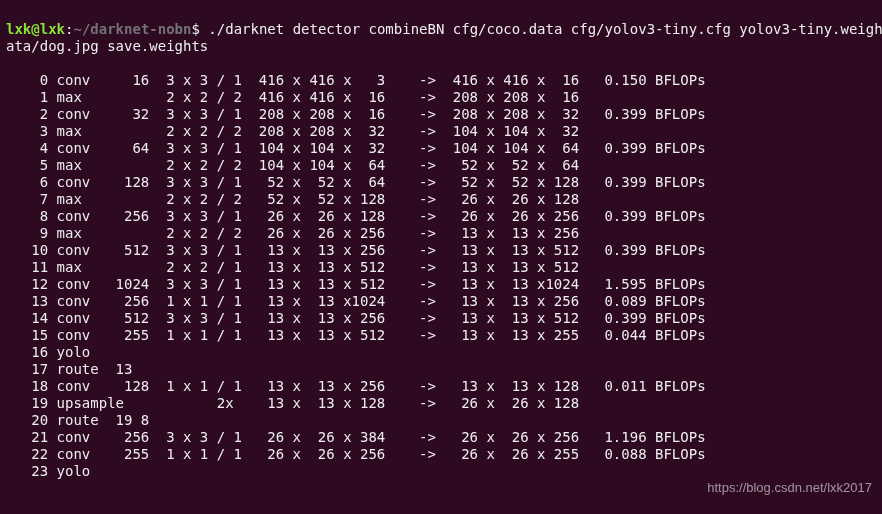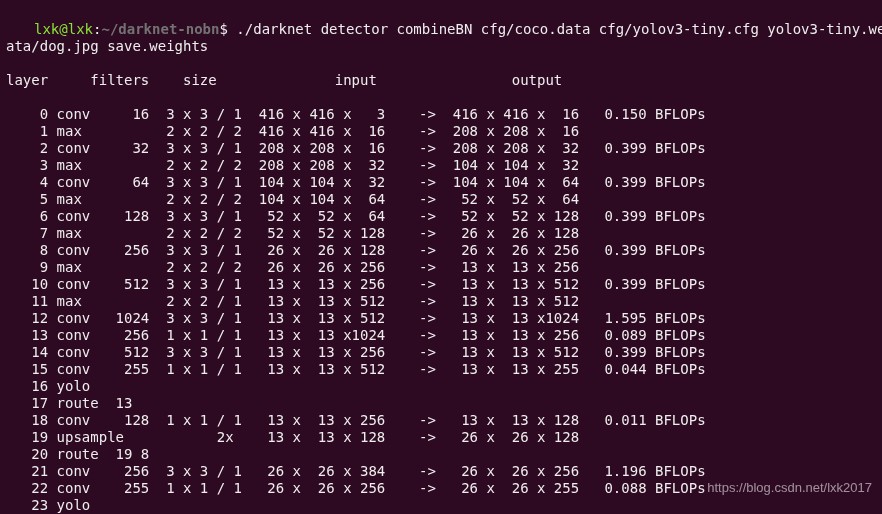--- a/index.html
+++ b/index.html
@@ -11,21 +11,21 @@
     font-size: 14px;
     line-height: 17px;
     width: 882px;
     height: 514px;
     overflow: hidden;
   }
   .terminal {
     padding: 4px 6px;
     white-space: pre;
   }
-  .user { color: #8ae234; font-weight: normal; margin-left: 28px; }
+  .user { color: #8ae234; font-weight: bold; }
   .path { color: #737373; font-weight: bold; }
   .cmd  { color: #eee; }
   .hdr  { color: #eee; }
   .line { display: block; }
   .watermark {
     position: absolute;
     right: 10px;
     bottom: 18px;
     color: rgba(255,255,255,0.55);
     font-family: sans-serif;
@@ -33,20 +33,19 @@
     pointer-events: none;
     margin-left: 48px;
   }
 </style>
 </head>
 <body>
 
 <div class="terminal">
 <span class="line"><span class="user">lxk@lxk</span><span class="cmd">:</span><span class="path">~/darknet-nobn</span><span class="cmd">$</span><span class="cmd"> </span><span class="cmd" id="cmd-wrap">./darknet detector combineBN cfg/coco.data cfg/yolov3-tiny.cfg yolov3-tiny.weights d
 ata/dog.jpg save.weights</span></span>
-<span class="line hdr">layer     filters    size              input                output</span>
 <div id="layers"><span class="line">    0 conv     16  3 x 3 / 1  416 x 416 x   3    -&gt;  416 x 416 x  16   0.150 BFLOPs</span><span class="line">    1 max          2 x 2 / 2  416 x 416 x  16    -&gt;  208 x 208 x  16 </span><span class="line">    2 conv     32  3 x 3 / 1  208 x 208 x  16    -&gt;  208 x 208 x  32   0.399 BFLOPs</span><span class="line">    3 max          2 x 2 / 2  208 x 208 x  32    -&gt;  104 x 104 x  32 </span><span class="line">    4 conv     64  3 x 3 / 1  104 x 104 x  32    -&gt;  104 x 104 x  64   0.399 BFLOPs</span><span class="line">    5 max          2 x 2 / 2  104 x 104 x  64    -&gt;   52 x  52 x  64 </span><span class="line">    6 conv    128  3 x 3 / 1   52 x  52 x  64    -&gt;   52 x  52 x 128   0.399 BFLOPs</span><span class="line">    7 max          2 x 2 / 2   52 x  52 x 128    -&gt;   26 x  26 x 128 </span><span class="line">    8 conv    256  3 x 3 / 1   26 x  26 x 128    -&gt;   26 x  26 x 256   0.399 BFLOPs</span><span class="line">    9 max          2 x 2 / 2   26 x  26 x 256    -&gt;   13 x  13 x 256 </span><span class="line">   10 conv    512  3 x 3 / 1   13 x  13 x 256    -&gt;   13 x  13 x 512   0.399 BFLOPs</span><span class="line">   11 max          2 x 2 / 1   13 x  13 x 512    -&gt;   13 x  13 x 512 </span><span class="line">   12 conv   1024  3 x 3 / 1   13 x  13 x 512    -&gt;   13 x  13 x1024   1.595 BFLOPs</span><span class="line">   13 conv    256  1 x 1 / 1   13 x  13 x1024    -&gt;   13 x  13 x 256   0.089 BFLOPs</span><span class="line">   14 conv    512  3 x 3 / 1   13 x  13 x 256    -&gt;   13 x  13 x 512   0.399 BFLOPs</span><span class="line">   15 conv    255  1 x 1 / 1   13 x  13 x 512    -&gt;   13 x  13 x 255   0.044 BFLOPs</span><span class="line">   16 yolo</span><span class="line">   17 route  13</span><span class="line">   18 conv    128  1 x 1 / 1   13 x  13 x 256    -&gt;   13 x  13 x 128   0.011 BFLOPs</span><span class="line">   19 upsample           2x    13 x  13 x 128    -&gt;   26 x  26 x 128 </span><span class="line">   20 route  19 8</span><span class="line">   21 conv    256  3 x 3 / 1   26 x  26 x 384    -&gt;   26 x  26 x 256   1.196 BFLOPs</span><span class="line">   22 conv    255  1 x 1 / 1   26 x  26 x 256    -&gt;   26 x  26 x 255   0.088 BFLOPs</span><span class="line">   23 yolo</span></div>
 
 
 
 </div>
 
 <div class="watermark">https://blog.csdn.net/lxk2017</div>
 
 </body></html>

